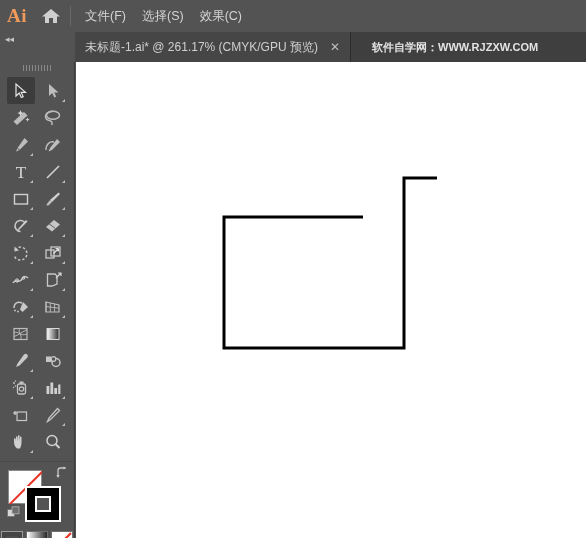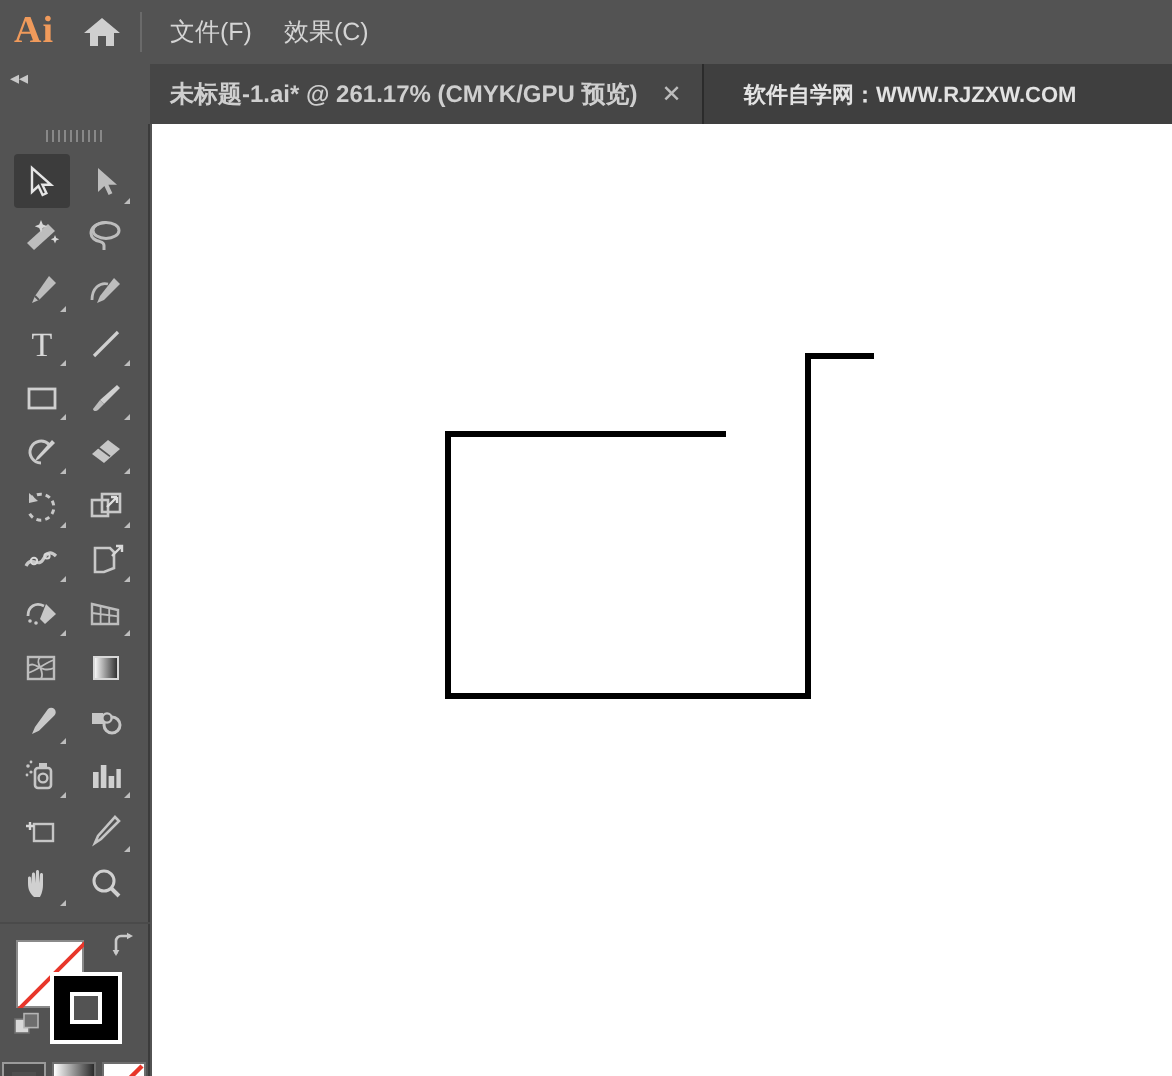--- a/index.html
+++ b/index.html
@@ -64,21 +64,21 @@
   .doc-tab {
     position: absolute; left: 75px; top: 0;
     height: 30px;
     background: #464646;
     border-right: 1px solid #2b2b2b;
     display: flex; align-items: center;
     padding: 0 8px 0 10px;
     color: #cfcfcf; font-size: 12px;
     white-space: nowrap;
   }
-  .doc-tab-title { margin-right: 10px; font-weight: bold; }
+  .doc-tab-title { margin-right: 10px; }
   .tab-close {
     color: #bdbdbd; font-size: 12px; font-weight: bold;
     padding: 0 2px; cursor: pointer;
   }
   .watermark {
     position: absolute; left: 372px; top: 0;
     height: 30px;
     display: flex; align-items: center;
     color: #e3e3e3; font-size: 11px; font-weight: bold;
     white-space: nowrap;
@@ -195,20 +195,21 @@
   <div class="menubar">
     <div class="ai-logo">Ai</div>
     <div class="home-btn">
       <svg width="20" height="18" viewBox="0 0 20 18">
         <path d="M10 2 L19 9.5 L16 9.5 L16 16 L12 16 L12 11 L8 11 L8 16 L4 16 L4 9.5 L1 9.5 Z" fill="#cfcfcf"></path>
       </svg>
     </div>
     <div class="menu-sep"></div>
     <div class="menu-items">
       <div class="menu-item">文件(F)</div>
+      <div class="menu-item">选择(S)</div>
       <div class="menu-item">效果(C)</div>
     </div>
   </div>
 
   <div class="tabbar">
     <div class="tab-collapse">◂◂</div>
     <div class="doc-tab">
       <span class="doc-tab-title">未标题-1.ai* @ 261.17% (CMYK/GPU 预览)</span>
       <span class="tab-close">✕</span>
     </div>

